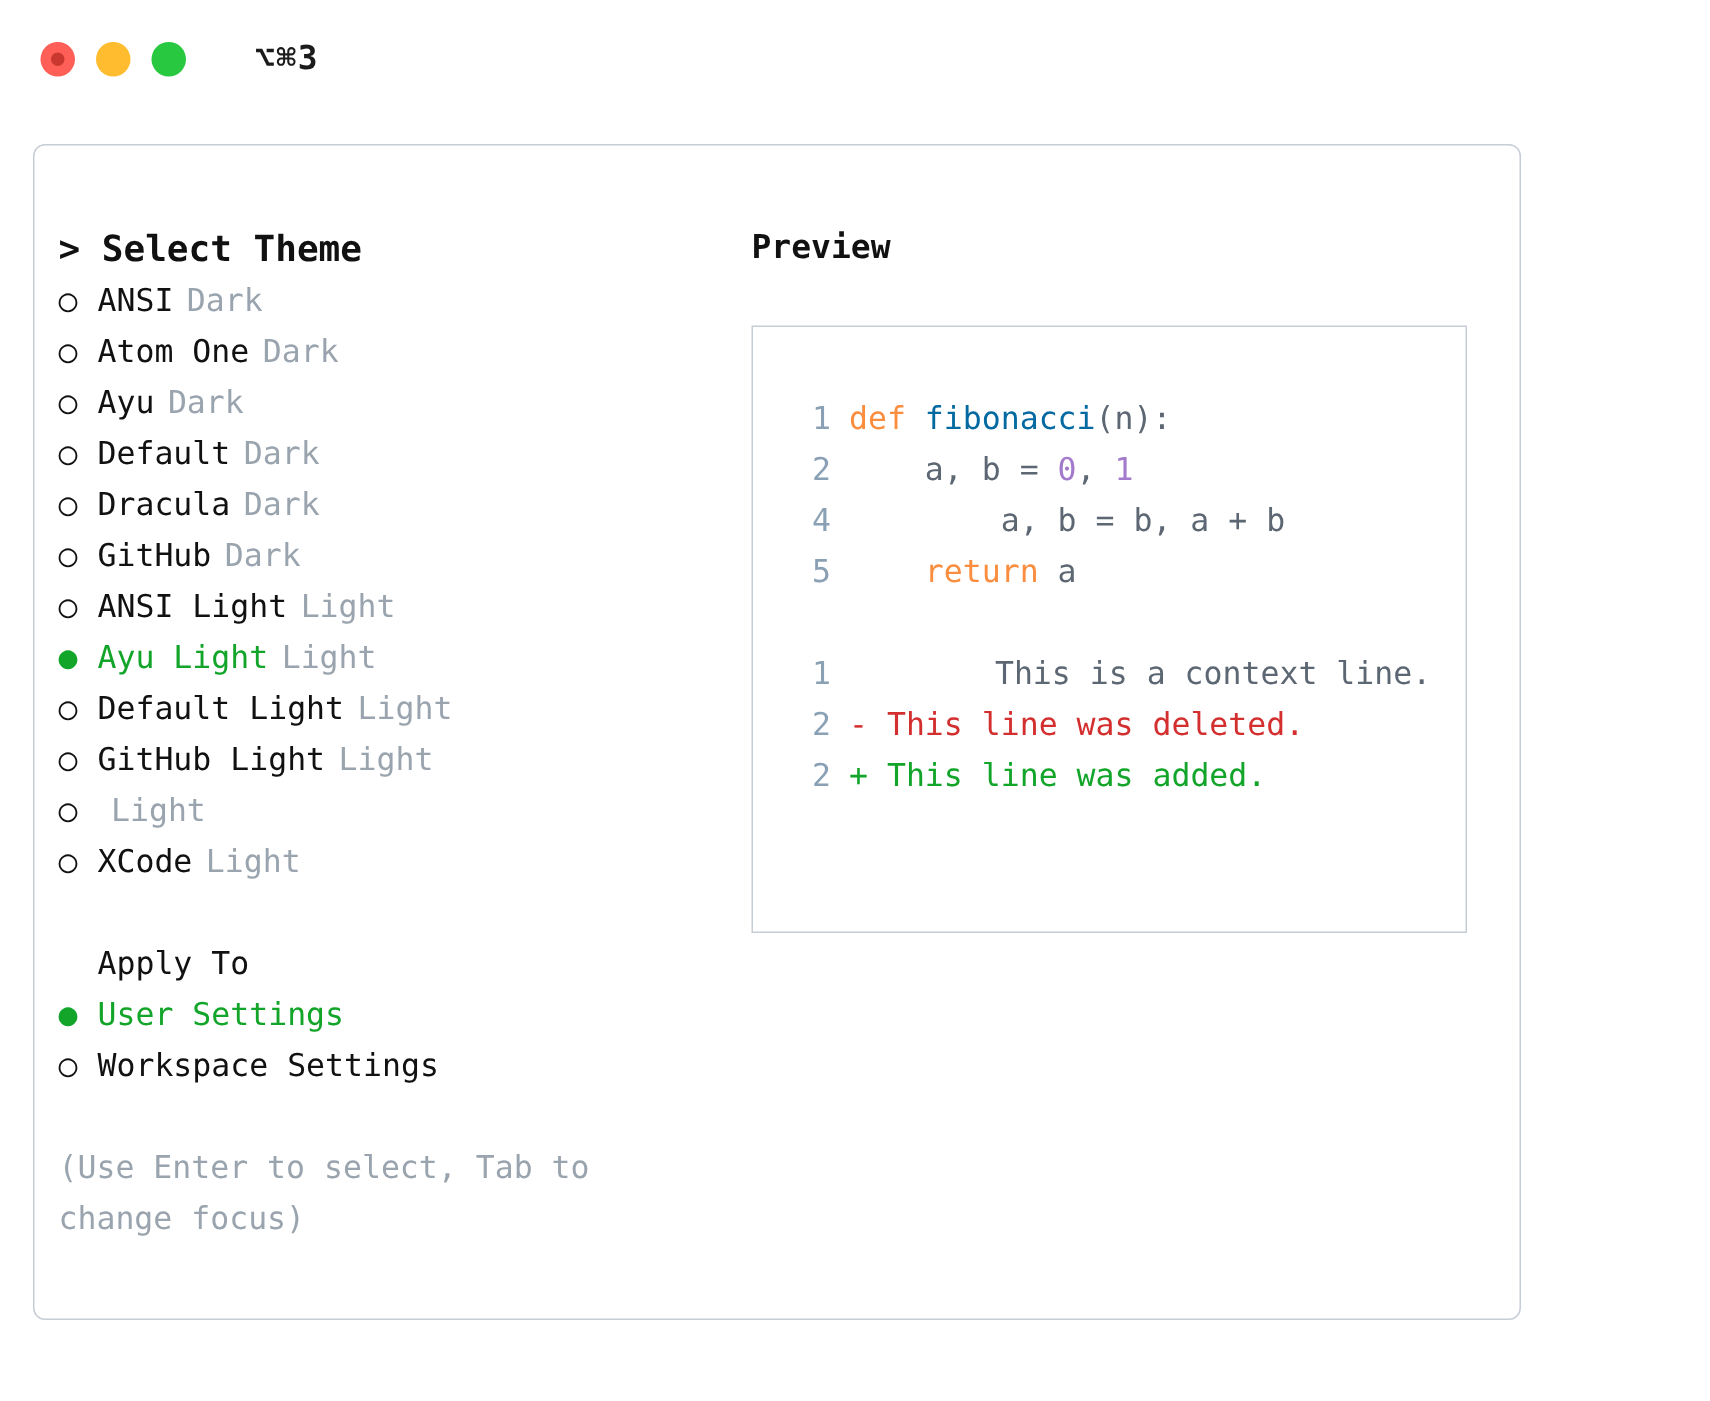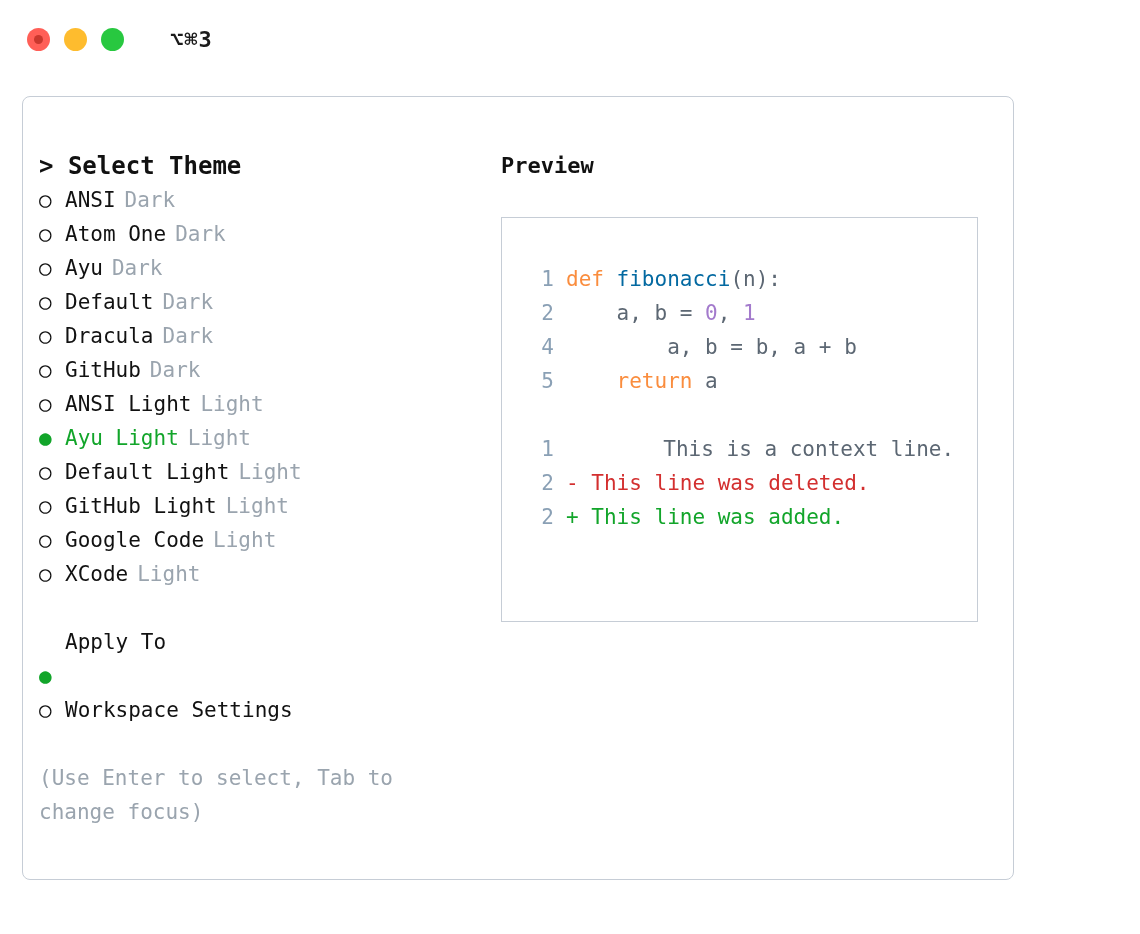--- a/index.html
+++ b/index.html
@@ -198,29 +198,29 @@
             <div class="opt-row"><span class="marker unsel">○</span><span class="opt-label">ANSI</span><span class="opt-suffix">Dark</span></div>
             <div class="opt-row"><span class="marker unsel">○</span><span class="opt-label">Atom One</span><span class="opt-suffix">Dark</span></div>
             <div class="opt-row"><span class="marker unsel">○</span><span class="opt-label">Ayu</span><span class="opt-suffix">Dark</span></div>
             <div class="opt-row"><span class="marker unsel">○</span><span class="opt-label">Default</span><span class="opt-suffix">Dark</span></div>
             <div class="opt-row"><span class="marker unsel">○</span><span class="opt-label">Dracula</span><span class="opt-suffix">Dark</span></div>
             <div class="opt-row"><span class="marker unsel">○</span><span class="opt-label">GitHub</span><span class="opt-suffix">Dark</span></div>
             <div class="opt-row"><span class="marker unsel">○</span><span class="opt-label">ANSI Light</span><span class="opt-suffix">Light</span></div>
             <div class="opt-row"><span class="marker sel">●</span><span class="opt-label selected">Ayu Light</span><span class="opt-suffix">Light</span></div>
             <div class="opt-row"><span class="marker unsel">○</span><span class="opt-label">Default Light</span><span class="opt-suffix">Light</span></div>
             <div class="opt-row"><span class="marker unsel">○</span><span class="opt-label">GitHub Light</span><span class="opt-suffix">Light</span></div>
-            <div class="opt-row"><span class="marker unsel">○</span><span class="opt-label">Google Code</span><span class="opt-suffix">Light</span></div>
+            <div class="opt-row"><span class="marker unsel">○</span><span class="opt-suffix">Light</span></div>
             <div class="opt-row"><span class="marker unsel">○</span><span class="opt-label">XCode</span><span class="opt-suffix">Light</span></div>
           </div>
 
         <div class="spacer-sm"></div>
 
         <div class="apply-heading">Apply To</div>
         <div id="apply-options">
-            <div class="opt-row"><span class="marker sel">●</span></div>
+            <div class="opt-row"><span class="marker sel">●</span><span class="opt-label selected">User Settings</span></div>
             <div class="opt-row"><span class="marker unsel">○</span><span class="opt-label">Workspace Settings</span></div>
           </div>
 
         <div class="hint">(Use Enter to select, Tab to change focus)</div>
       </div>
 
       <div class="right-col">
         <div class="preview-title">Preview</div>
         <div class="preview-box">
           <div id="code-block">

